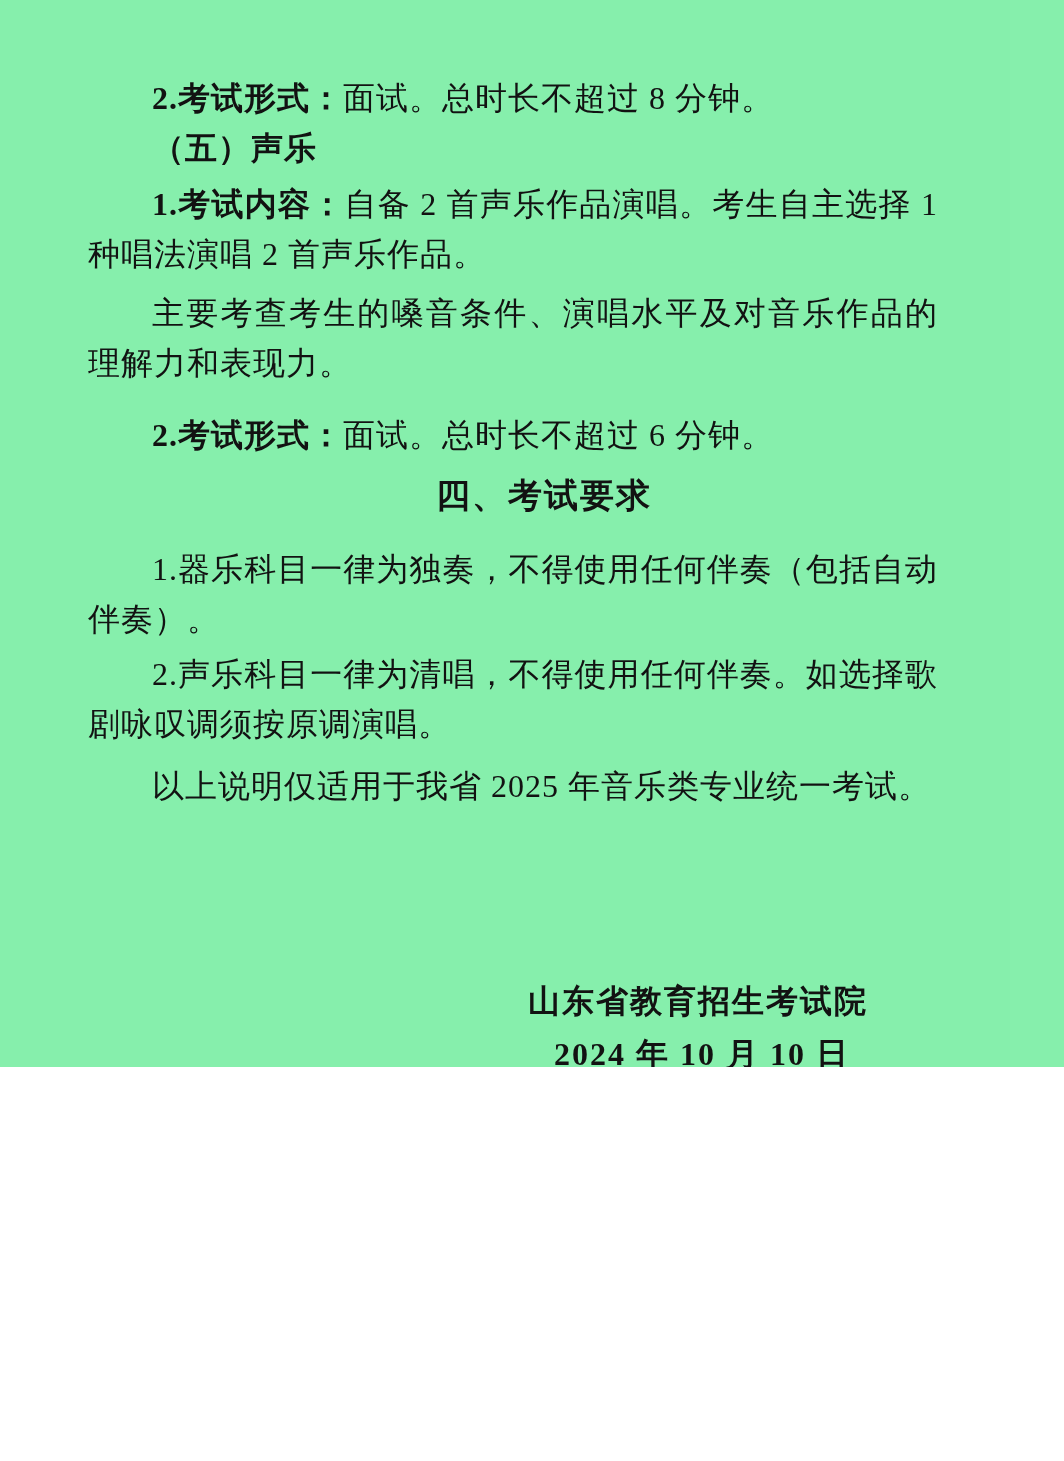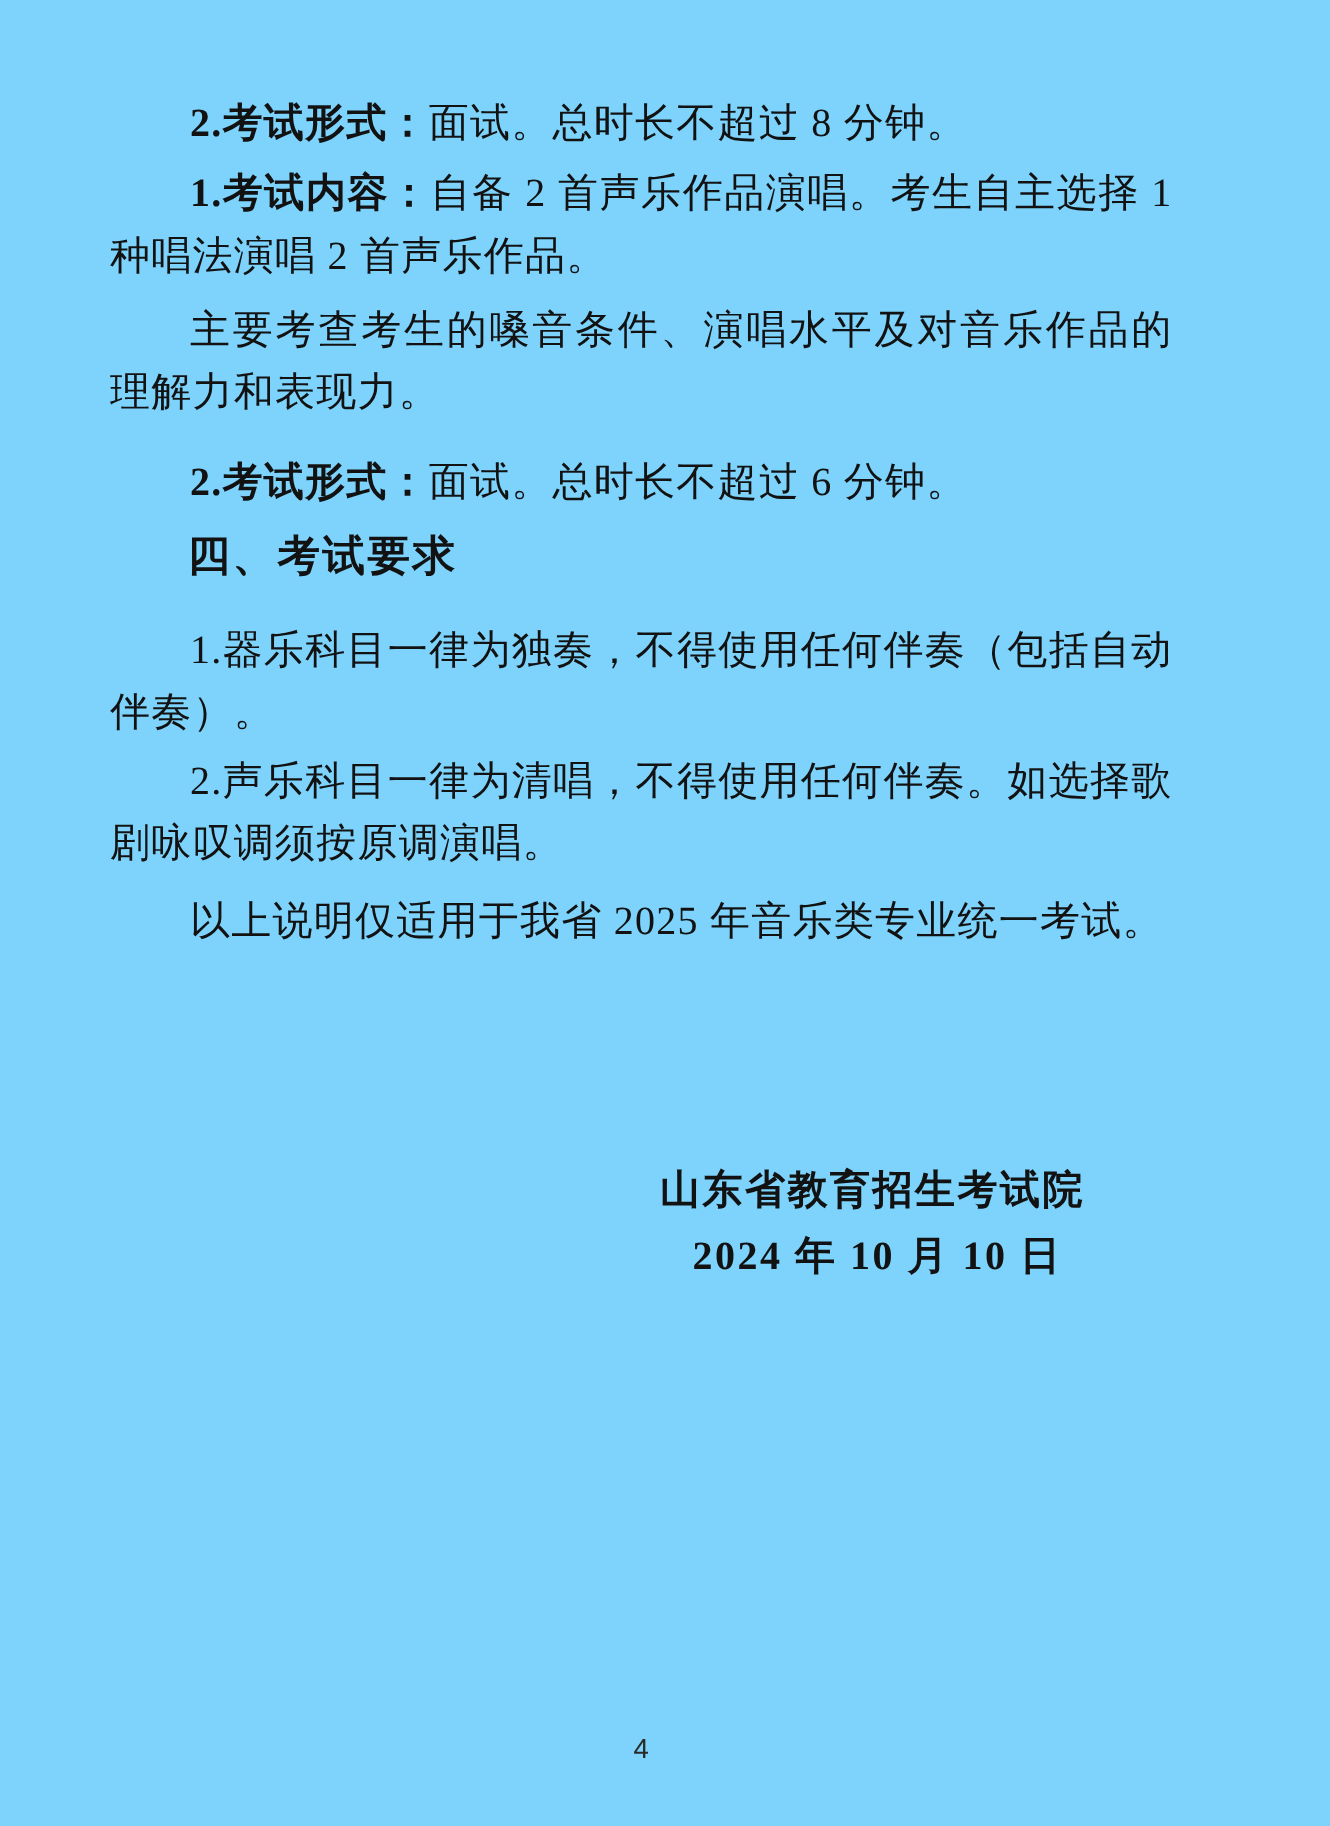--- a/index.html
+++ b/index.html
@@ -3,22 +3,22 @@
 <meta charset="utf-8">
 <style>
   html, body {
     margin: 0;
     padding: 0;
     background: #ffffff;
   }
   .page {
     position: relative;
     width: 1064px;
-    height: 1461px;
-    background: #7dd3fc;
+    height: 1067px;
+    background: #86efac;
     overflow: hidden;
     font-family: "Liberation Serif", serif;
     color: #121212;
   }
   .content {
     position: absolute;
     top: 73px;
     left: 88px;
     width: 850px;
   }
@@ -42,21 +42,21 @@
     font-family: "Liberation Sans", sans-serif;
     font-weight: bold;
     font-size: 34px;
     line-height: 50px;
     text-indent: 62px;
     letter-spacing: 2px;
   }
   .m-p3 { margin-top: 6px; }
   .m-p4 { margin-top: 9px; }
   .m-p5 { margin-top: 22px; }
-  .m-h  { margin-top: 10px; }
+  .m-h  { margin-top: 10px; text-align: center; }
   .m-p6 { margin-top: 24px; }
   .m-p7 { margin-top: 5px; }
   .m-p8 { margin-top: 12px; }
   .signature {
     margin-top: 165px;
   }
   .sig-line {
     margin: 0;
     font-size: 32px;
     line-height: 50px;
@@ -81,20 +81,21 @@
   }
 </style>
 </head>
 <body>
 
 <div class="page">
   <div class="content">
 
     <p class="para"><span class="lbl">2.考试形式：</span><span>面试。总时长不超过 8 分钟。</span></p>
 
+    <p class="para subheading"><span>（五）声乐</span></p>
 
     <p class="para m-p3"><span class="lbl">1.考试内容：</span><span>自备 2 首声乐作品演唱。考生自主选择 1 种唱法演唱 2 首声乐作品。</span></p>
 
     <p class="para m-p4"><span>主要考查考生的嗓音条件、演唱水平及对音乐作品的理解力和表现力。</span></p>
 
     <p class="para m-p5"><span class="lbl">2.考试形式：</span><span>面试。总时长不超过 6 分钟。</span></p>
 
     <h2 class="heading m-h">四、考试要求</h2>
 
     <p class="para m-p6"><span>1.器乐科目一律为独奏，不得使用任何伴奏（包括自动伴奏）。</span></p>

